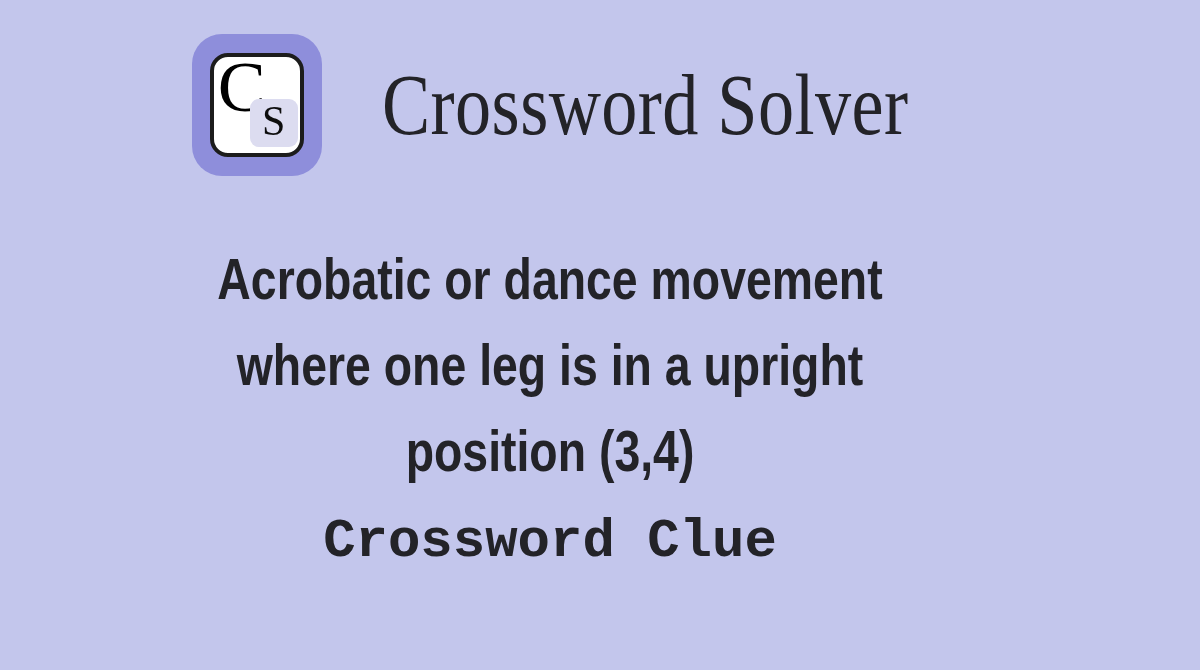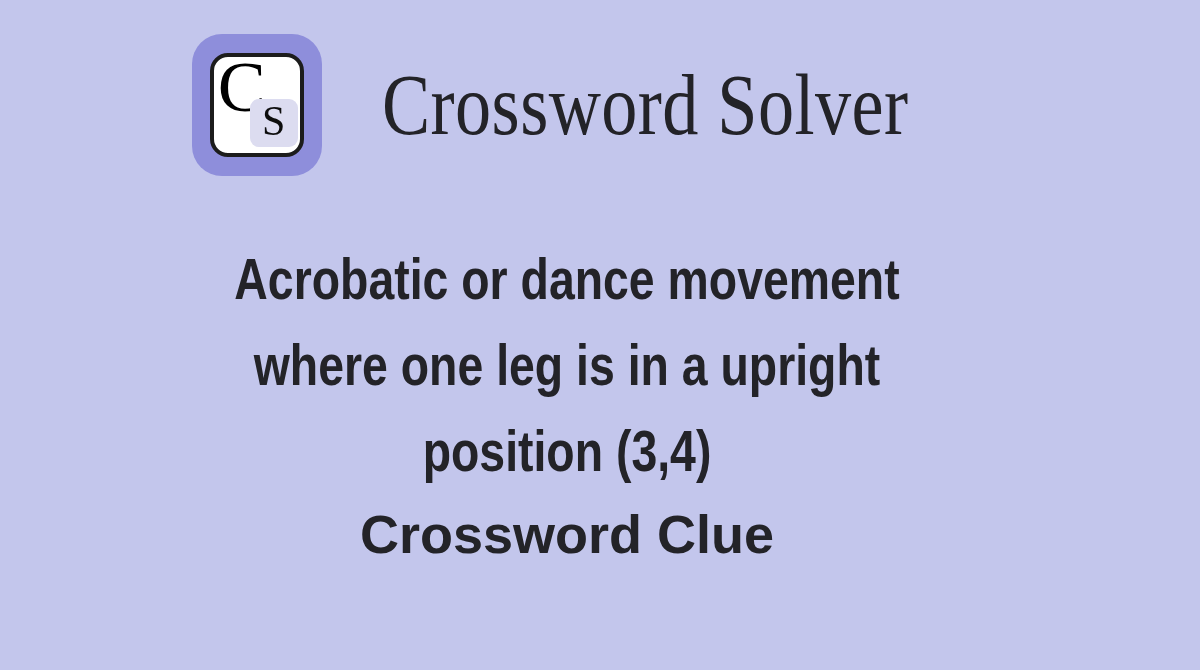--- a/index.html
+++ b/index.html
@@ -94,43 +94,44 @@
     color: #232328;
     white-space: nowrap;
     transform: scaleX(0.84);
     transform-origin: left center;
     letter-spacing: 0.5px;
   }
 
   
   .clue-block {
     position: absolute;
-    left: 17px;
+    left: 0;
     top: 236px;
     width: 1100px;
     text-align: center;
   }
   .clue-text {
     width: 960px;
     margin: 0 auto;
     font-size: 58px;
     font-weight: bold;
     line-height: 86px;
     color: #232328;
     transform: scaleX(0.80);
     transform-origin: center top;
   }
   .clue-suffix {
-    margin: 0 auto;
+    margin: 8px auto;
     padding-top: 4px;
     font-size: 54px;
     font-weight: bold;
     line-height: 72px;
     color: #232328;
     text-align: center;
+    font-family: Liberation Mono, monospace;
   }
 </style>
 </head>
 <body>
 
 <div class="page">
 
   <div class="header">
     <div class="header-inner">
 

